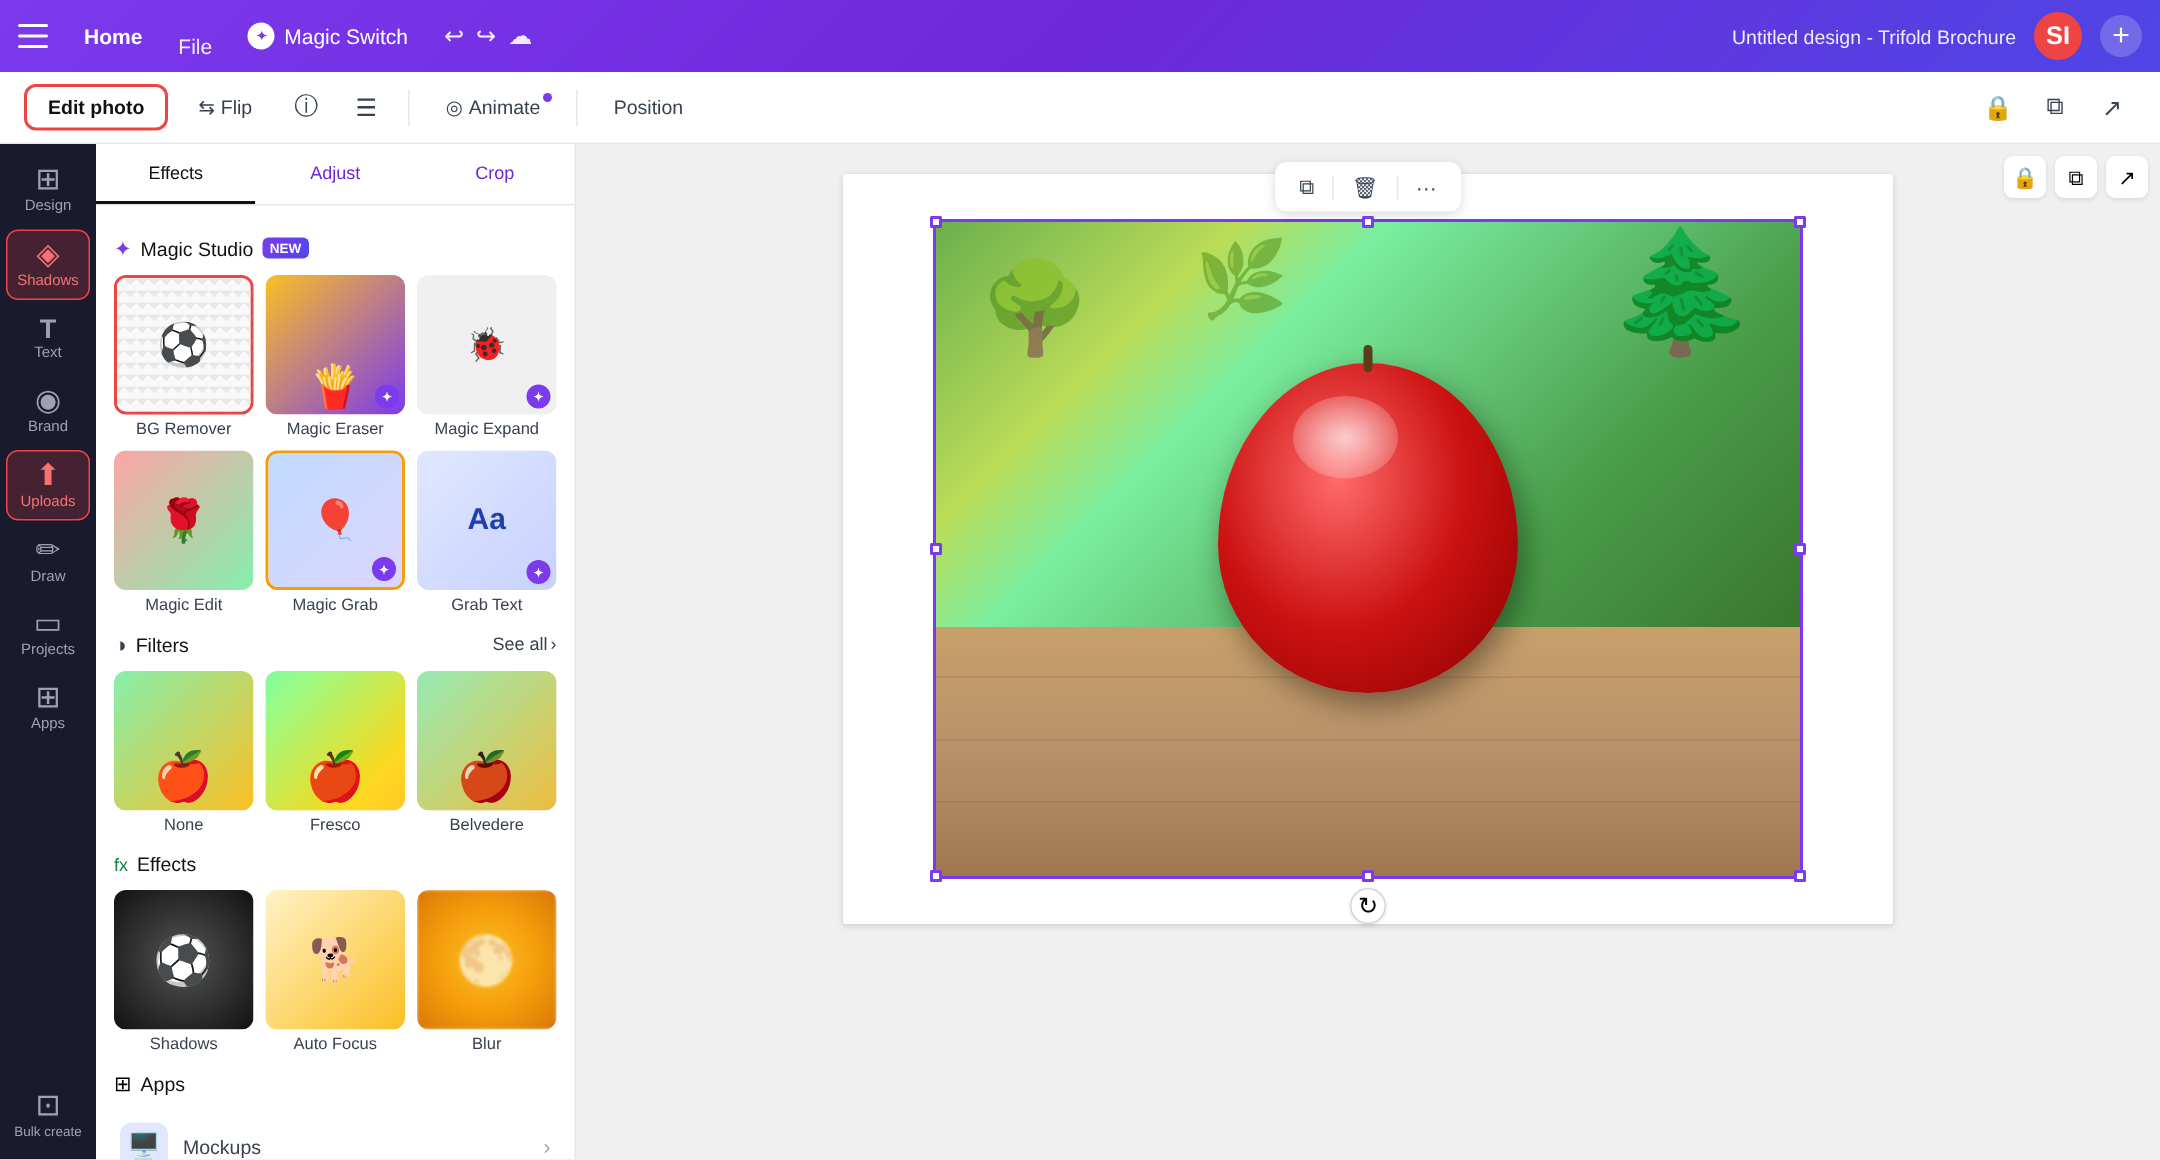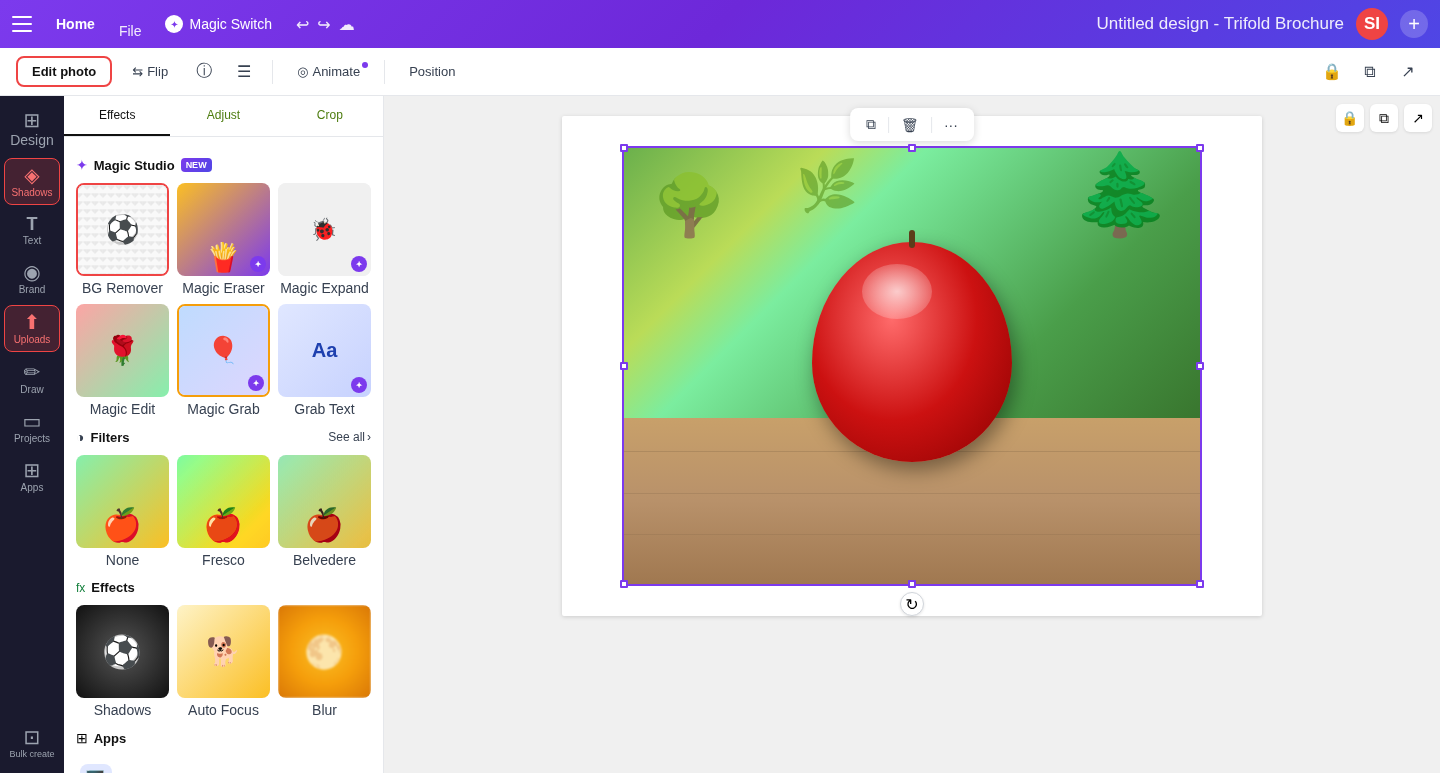--- a/index.html
+++ b/index.html
@@ -16,21 +16,21 @@
     .hamburger-icon { width: 20px; height: 16px; display: flex; flex-direction: column; justify-content: space-between; cursor: pointer; }
     .hamburger-icon span { display: block; height: 2px; background: white; border-radius: 1px; }
     .topbar-home { color: white; font-weight: 600; font-size: 14px; cursor: pointer; }
     .topbar-file { color: white; font-size: 14px; cursor: pointer; opacity: 0.9; margin-top: 13px; }
     .topbar-magic { display: flex; align-items: center; gap: 6px; color: white; font-size: 14px; cursor: pointer; }
     .magic-icon { width: 18px; height: 18px; background: white; border-radius: 50%; display: flex; align-items: center; justify-content: center; }
     .magic-icon::after { content: '✦'; font-size: 10px; color: #7c3aed; }
     .topbar-actions { display: flex; align-items: center; gap: 8px; margin-left: 8px; }
     .topbar-actions button { background: none; border: none; color: white; cursor: pointer; font-size: 18px; opacity: 0.9; }
     .topbar-right { margin-left: auto; display: flex; align-items: center; gap: 12px; }
-    .design-title { color: white; font-size: 17px; opacity: 0.9; }
+    .design-title { color: white; font-size: 13px; opacity: 0.9; }
     .avatar { width: 32px; height: 32px; border-radius: 50%; background: #ef4444; display: flex; align-items: center; justify-content: center; color: white; font-size: 17px; font-weight: 600; cursor: pointer; }
     .add-btn { width: 28px; height: 28px; border-radius: 50%; background: rgba(255,255,255,0.2); border: none; color: white; font-size: 20px; cursor: pointer; display: flex; align-items: center; justify-content: center; }
 
     
     .toolbar2 {
       height: 48px;
       background: white;
       border-bottom: 1px solid #e5e7eb;
       display: flex; align-items: center; padding: 0 16px; gap: 8px;
       flex-shrink: 0;
@@ -105,36 +105,36 @@
       display: flex; flex-direction: column;
       overflow: hidden;
       flex-shrink: 0;
     }
     .panel-tabs {
       display: flex; border-bottom: 1px solid #e5e7eb;
       flex-shrink: 0;
     }
     .panel-tab {
       flex: 1; padding: 12px 8px;
-      text-align: center; font-size: 12px; color: #4d7c0f;
+      text-align: center; font-size: 12px; color: #6d28d9;
       cursor: pointer; border-bottom: 2px solid transparent;
       font-weight: 500;
     }
     .panel-tab.active { color: #111; border-bottom-color: #111; }
     .panel-scroll {
       flex: 1; overflow-y: auto; padding: 12px;
     }
     .panel-scroll::-webkit-scrollbar { width: 4px; }
     .panel-scroll::-webkit-scrollbar-thumb { background: #d1d5db; border-radius: 2px; }
 
     .section-header {
       display: flex; align-items: center; gap: 6px;
       margin-bottom: 10px; margin-top: 8px;
     }
-    .section-title { font-size: 13px; font-weight: 700; color: #111; }
+    .section-title { font-size: 13px; font-weight: 400; color: #111; }
     .new-badge {
       background: linear-gradient(135deg, #7c3aed, #4f46e5);
       color: white; font-size: 9px; font-weight: 700;
       padding: 2px 5px; border-radius: 4px;
     }
     .see-all-link { margin-left: auto; font-size: 12px; color: #374151; cursor: pointer; display: flex; align-items: center; gap: 2px; }
 
     
     .grid-3 { display: grid; grid-template-columns: repeat(3, 1fr); gap: 8px; margin-bottom: 12px; }
     .grid-item {
@@ -146,21 +146,21 @@
       border-radius: 8px; overflow: hidden;
       position: relative;
       background: #f3f4f6;
     }
     .grid-thumb.selected { border: 2px solid #ef4444; }
     .grid-thumb-inner {
       width: 100%; height: 100%;
       display: flex; align-items: center; justify-content: center;
       font-size: 28px;
     }
-    .grid-label { font-size: 14px; color: #374151; }
+    .grid-label { font-size: 11px; color: #374151; }
 
     
     .apple-thumb {
       background: linear-gradient(135deg, #86efac, #fbbf24);
       display: flex; align-items: flex-end; justify-content: center;
       padding-bottom: 4px; font-size: 32px;
     }
     .apple-none { filter: none; }
     .apple-fresco { filter: saturate(1.5) contrast(1.1) sepia(0.2); }
     .apple-belvedere { filter: saturate(0.7) contrast(1.3) brightness(0.9); }
@@ -344,21 +344,21 @@
     <button class="toolbar2-icon-btn">⧉</button>
     <button class="toolbar2-icon-btn">↗</button>
   </div>
 </div>
 
 <div class="main-layout">
 
   <div class="sidebar-icons">
     <div class="sidebar-icon-item">
       <span class="icon-shape">⊞</span>
-      <span style="font-size:14px;">Design</span>
+      <span style="font-size:10px;">Design</span>
     </div>
     <div class="sidebar-icon-item active-red">
       <span class="icon-shape">◈</span>
       <span style="font-size:10px;">Shadows</span>
     </div>
     <div class="sidebar-icon-item">
       <span class="icon-shape" style="font-size:18px; font-weight:700;">T</span>
       <span style="font-size:10px;">Text</span>
     </div>
     <div class="sidebar-icon-item">

